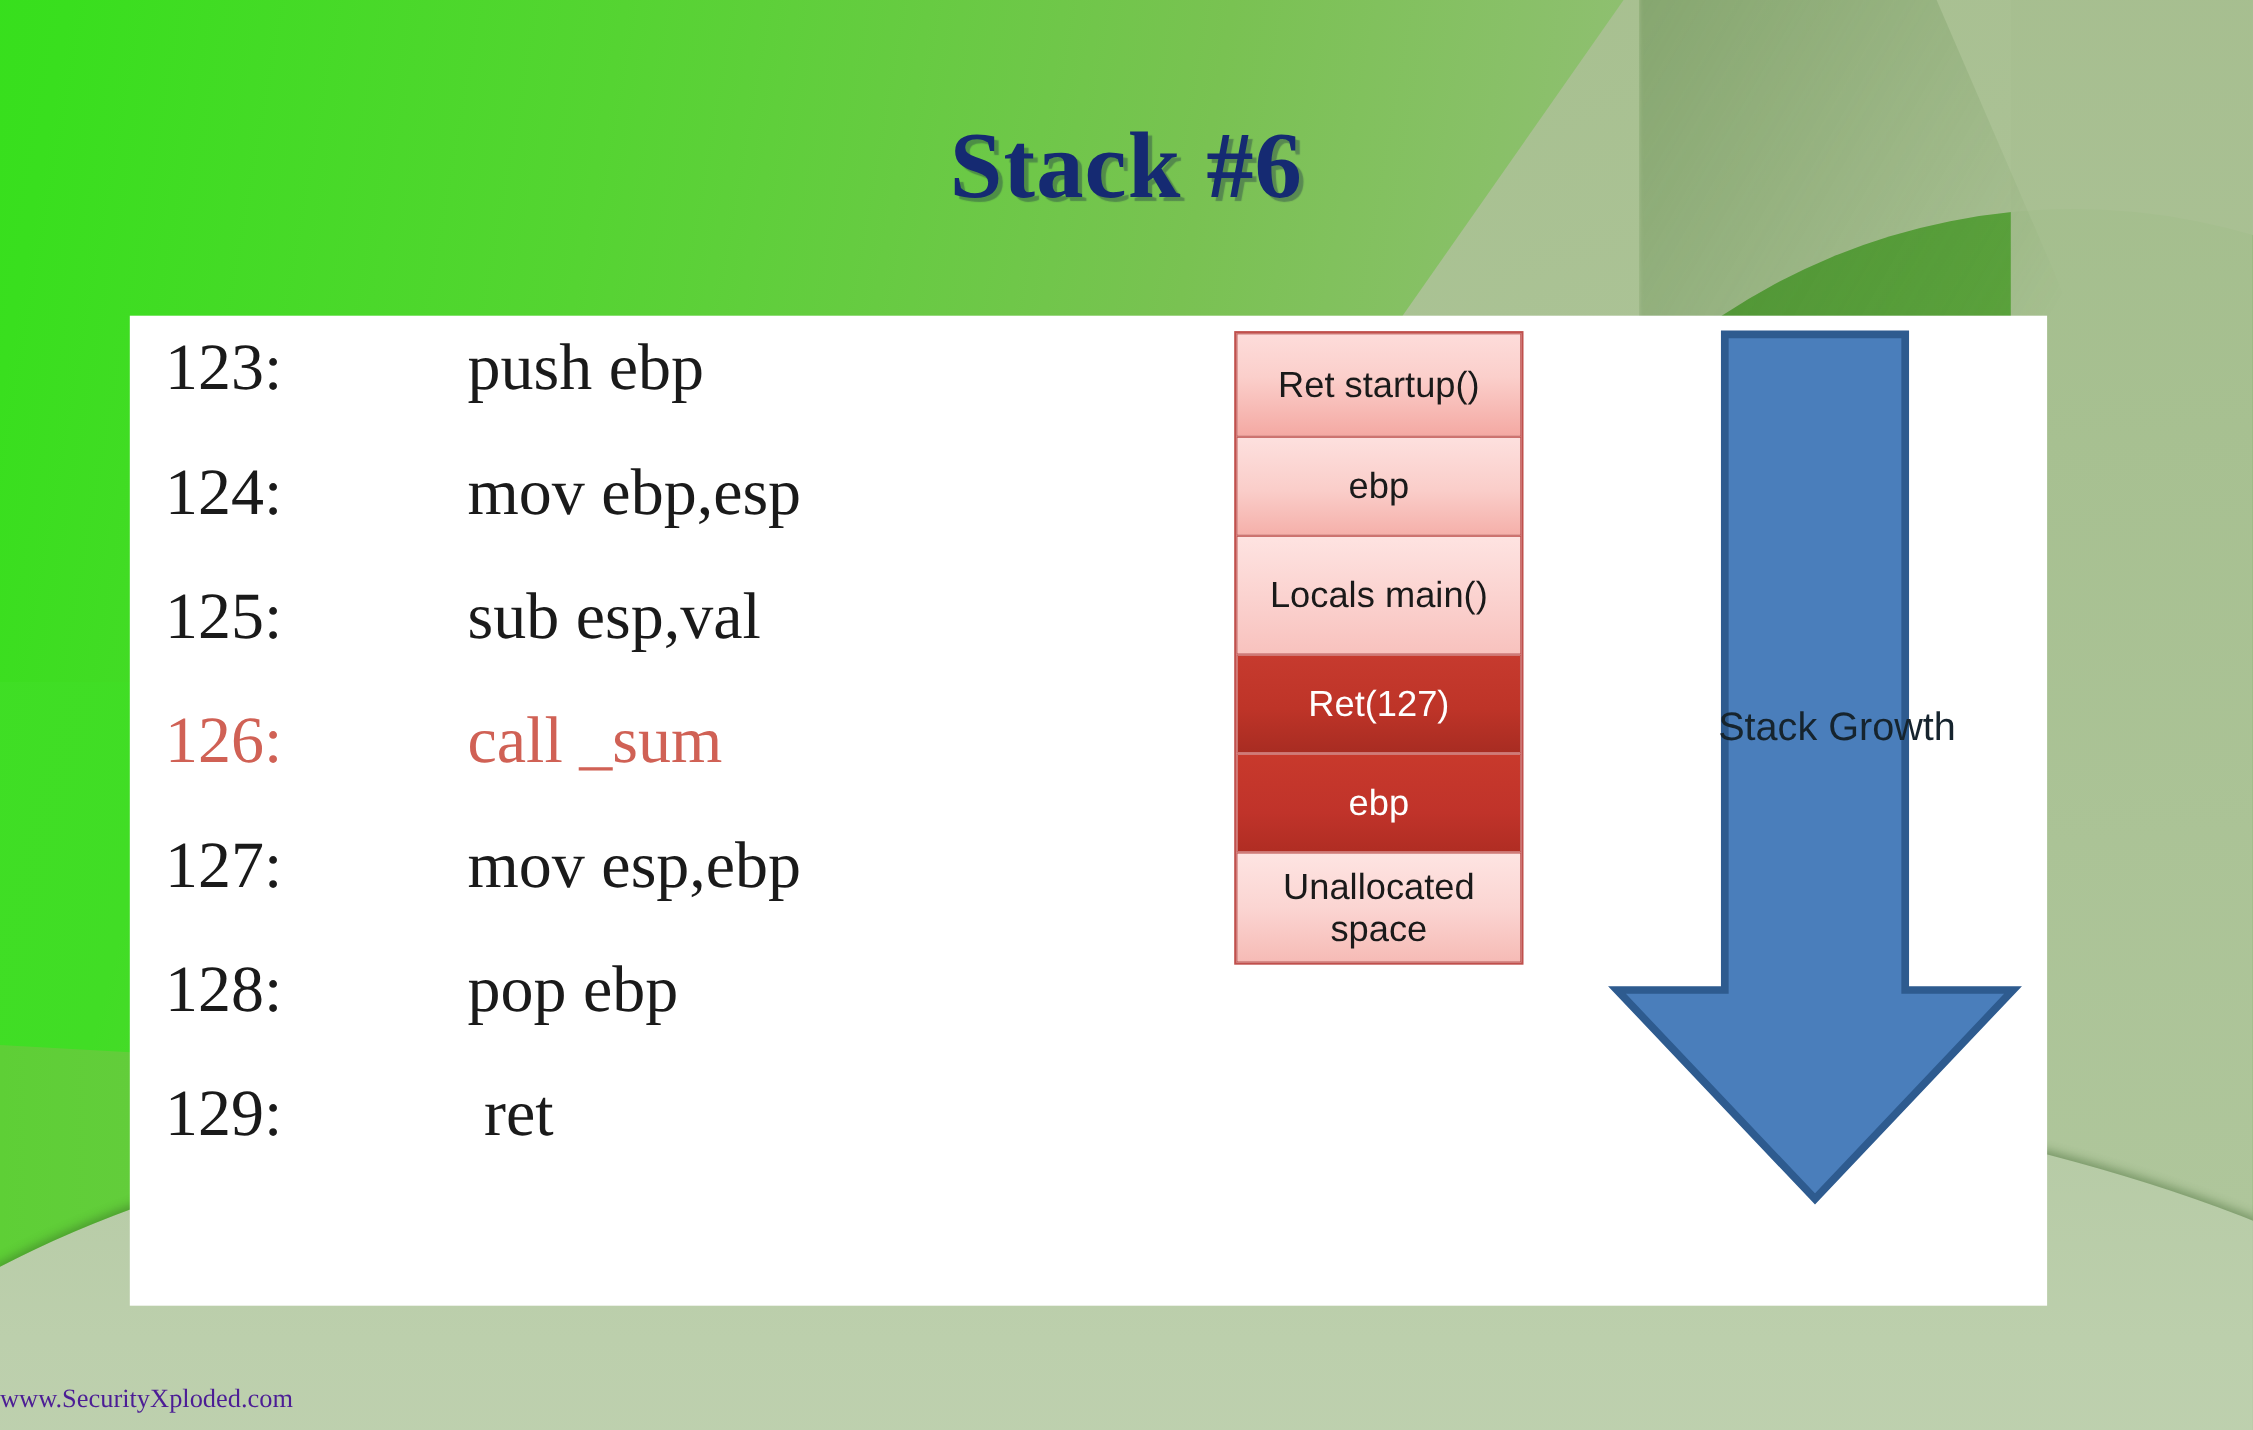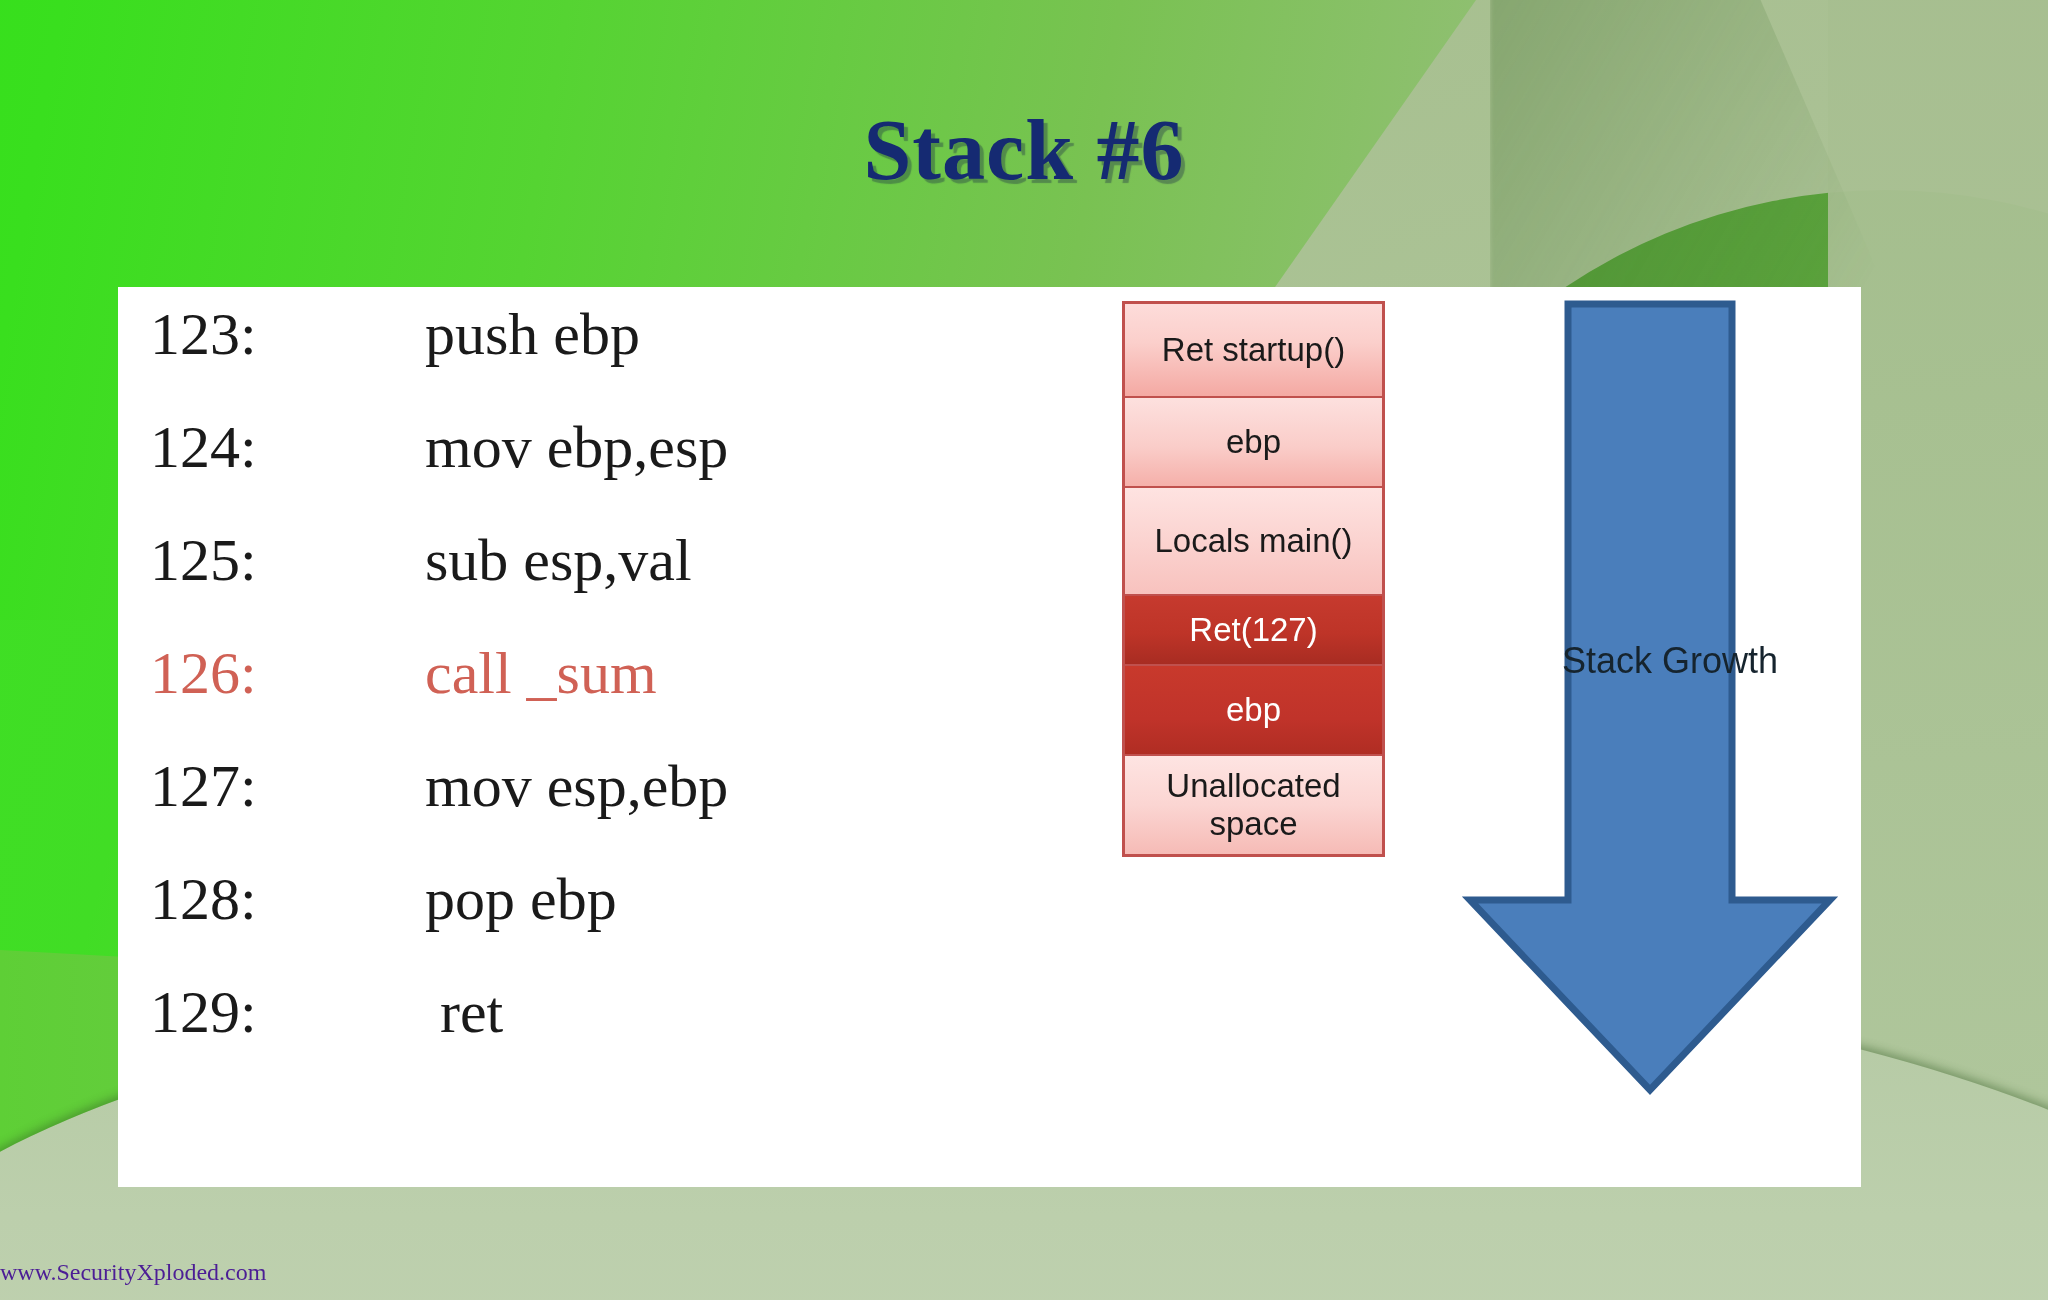--- a/index.html
+++ b/index.html
@@ -194,21 +194,21 @@
       <div class="code-row">
         <span class="code-num">129:</span>
         <span class="code-ins"> ret</span>
       </div>
     </div>
 
   <div id="stack">
       <div class="blk light" style="height: 94px;">Ret startup()</div>
       <div class="blk light2" style="height: 90px;">ebp</div>
       <div class="blk light3" style="height: 108px;">Locals main()</div>
-      <div class="blk dark" style="height: 70px;">Ret(127)</div>
+      <div class="blk dark" style="height: 90px;">Ret(127)</div>
       <div class="blk dark2" style="height: 90px;">ebp</div>
       <div class="blk light4" style="height: 100px;">Unallocated space</div>
     </div>
 
   <div id="arrow">
     <svg viewBox="0 0 400 850" preserveAspectRatio="none" aria-hidden="true">
       <polygon id="arrow-shape" points="98,4 262,4 262,600 360,600 180,790 0,600 98,600" stroke-width="7" stroke-linejoin="miter" fill="#4A7EBB" stroke="#2E5B8F"></polygon>
     </svg>
   </div>
   <div id="arrow-label">Stack Growth</div>

